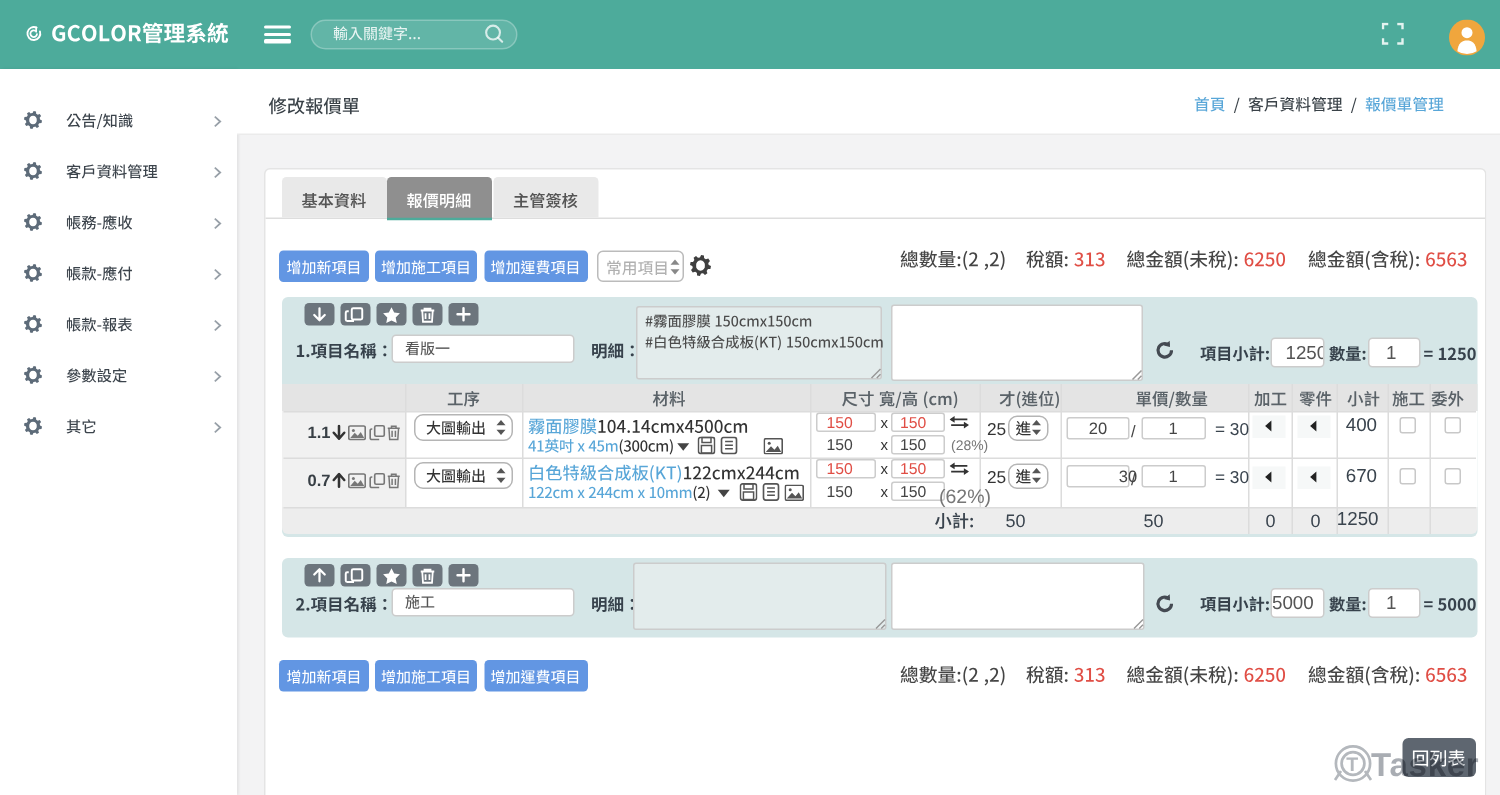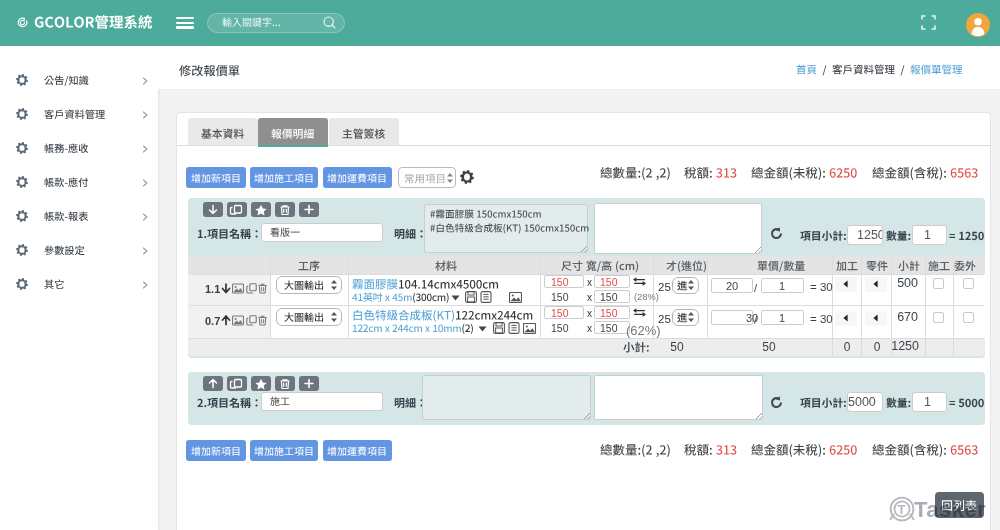--- a/index.html
+++ b/index.html
@@ -923,21 +923,21 @@
 <div style="position:absolute;left:782px;top:280.7px;transform:translateX(-50%);font-family:Liberation Sans,sans-serif;font-size:11px;color:#444;font-weight:400;line-height:1;white-space:pre;">1</div>
 <div style="position:absolute;left:810px;top:282.3px;font-family:Liberation Sans,sans-serif;font-size:11.5px;color:#3a444e;font-weight:400;line-height:1;white-space:pre;">= 30</div>
 <div style="position:absolute;left:835px;top:277px;width:22px;height:15px;background:#f6f8f8"></div>
 <svg style="position:absolute;left:843px;top:280px" width="5" height="8" viewBox="0 0 5 8">
     <path d="M4.6 0.4 V7.6 L0.4 4 Z" fill="#222"></path>
   </svg>
 <div style="position:absolute;left:865px;top:277px;width:22px;height:15px;background:#f6f8f8"></div>
 <svg style="position:absolute;left:873px;top:280px" width="5" height="8" viewBox="0 0 5 8">
     <path d="M4.6 0.4 V7.6 L0.4 4 Z" fill="#222"></path>
   </svg>
-<div style="position:absolute;left:718px;top:277.4px;width:200px;text-align:right;font-family:Liberation Sans,sans-serif;font-size:12.5px;color:#3a444e;font-weight:400;line-height:1;white-space:pre;">500</div>
+<div style="position:absolute;left:718px;top:277.4px;width:200px;text-align:right;font-family:Liberation Sans,sans-serif;font-size:12.5px;color:#3a444e;font-weight:400;line-height:1;white-space:pre;">400</div>
 <div style="position:absolute;left:933px;top:278px;width:11px;height:11px;background:#fff;border:1px solid #c8c8c8;border-radius:2px"></div>
 <div style="position:absolute;left:963px;top:278px;width:11px;height:11px;background:#fff;border:1px solid #c8c8c8;border-radius:2px"></div>
 <div style="position:absolute;left:205px;top:315.7px;font-family:Liberation Sans,sans-serif;font-size:11px;color:#383f45;font-weight:700;line-height:1;white-space:pre;">0.7</div>
 <svg style="position:absolute;left:221px;top:315px" width="10" height="11" viewBox="0 0 10 11">
     <path d="M5 9.5 V1.5 M1.5 5 L5 1 L8.5 5" stroke="#333" stroke-width="1.7" fill="none" stroke-linecap="round" stroke-linejoin="round"></path>
   </svg>
 <svg style="position:absolute;left:232px;top:315px" width="12" height="11" viewBox="0 0 12 11">
     <rect x="0.5" y="1" width="11" height="9" rx="1" fill="none" stroke="#777" stroke-width="1.1"></rect>
     <circle cx="3.6" cy="4" r="1" fill="#777"></circle>
     <path d="M1.5 9 L4.5 5.5 L6.5 7.5 L8.5 5 L10.8 9 Z" fill="#777"></path>

